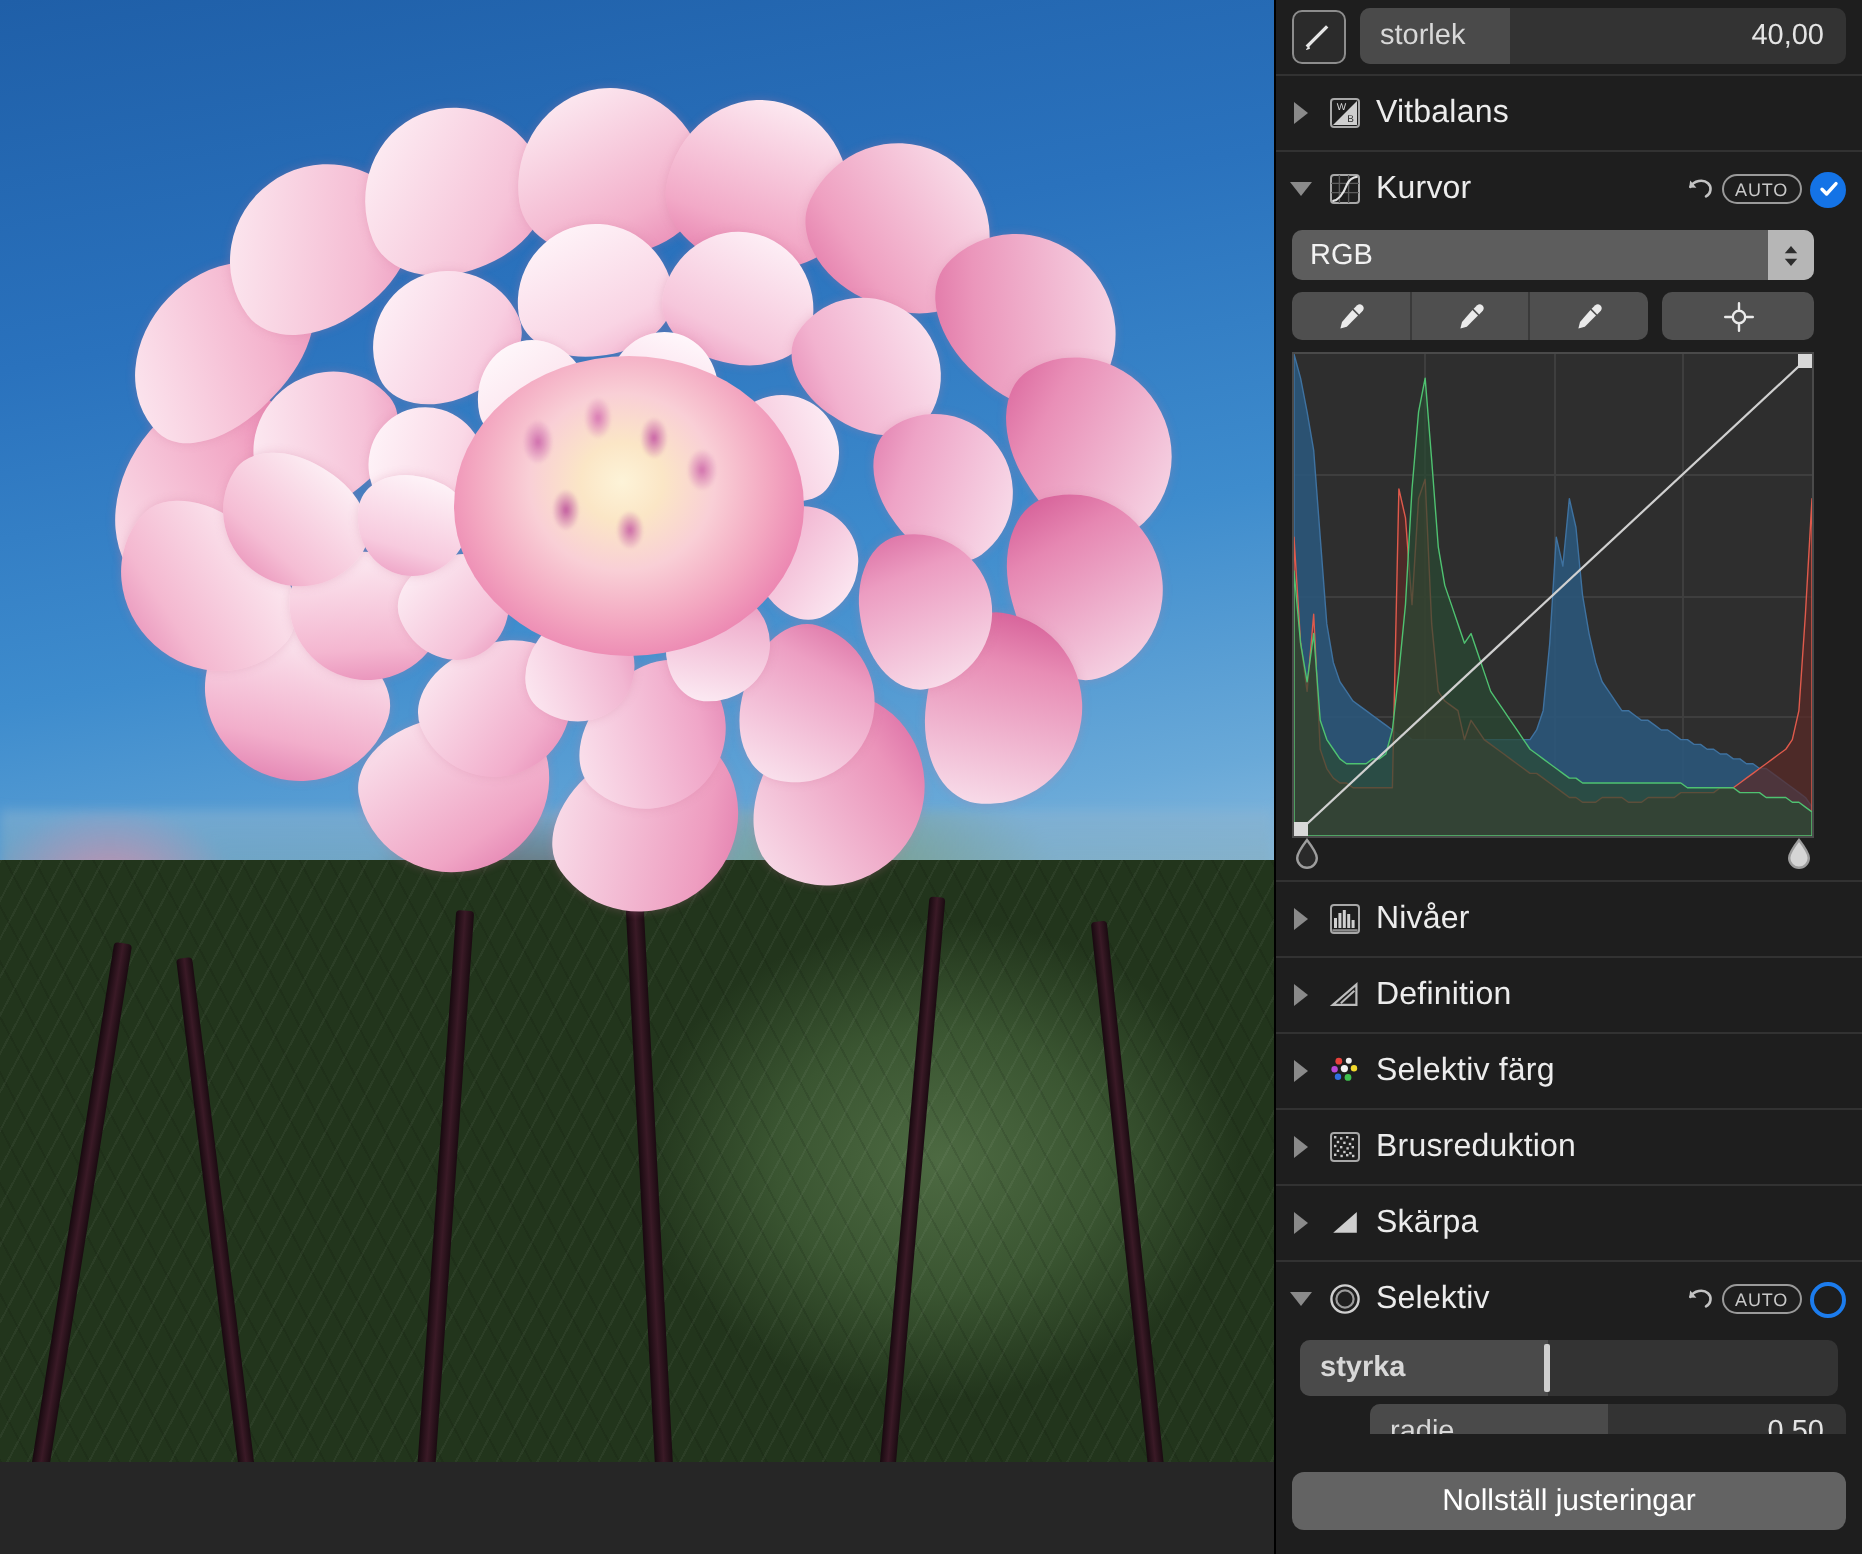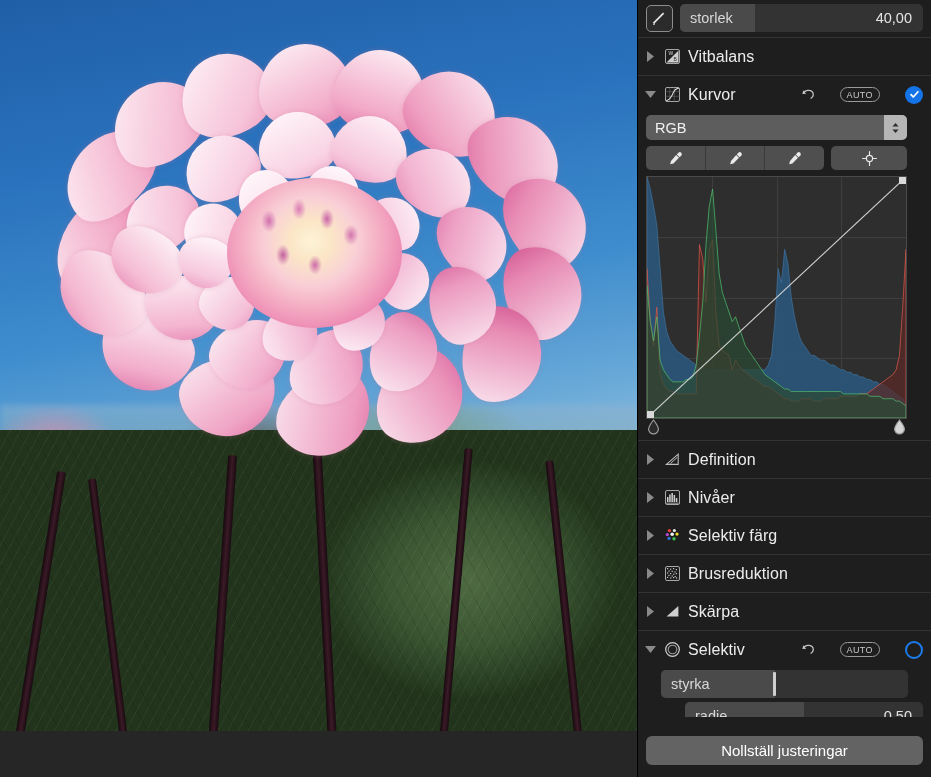--- a/index.html
+++ b/index.html
@@ -60,21 +60,21 @@
       radial-gradient(ellipse 10px 15px at 80px 26px, #c964a6, transparent 70%),
       radial-gradient(ellipse 11px 15px at 104px 42px, #d273ae, transparent 70%),
       radial-gradient(ellipse 10px 15px at 36px 62px, #c25e9f, transparent 70%),
       radial-gradient(ellipse 10px 14px at 68px 72px, #cc6aa7, transparent 70%);
     filter:blur(.4px); }
 
   
   .sidebar { position:relative; width:294px; height:777px; background:#1e1e1e;
     border-left:1px solid #000; }
 
-  .pad { padding:0 23px; }
+  .pad { padding:0 12px;font-weight:bold; }
 
   
   .slider { position:relative; height:28px; border-radius:5px; background:#333333;
     overflow:hidden; display:flex; align-items:center; }
   .slider .fill { position:absolute; left:0; top:0; bottom:0; background:#4a4a4a; }
   .slider .knob { position:absolute; top:2px; bottom:2px; width:3px; background:#cfcfcf; border-radius:1px; }
   .slider .lbl { position:relative; z-index:2; padding-left:10px; font-size:14.5px; color:#d8d8d8; }
   .slider .val { position:relative; z-index:2; margin-left:auto; padding-right:11px; font-size:14.5px; color:#e4e4e4; }
 
   
@@ -83,21 +83,21 @@
     background:#2b2b2b; display:flex; align-items:center; justify-content:center; flex:0 0 auto; }
   .brush-row .slider { flex:1; }
 
   
   .srow { display:flex; align-items:center; height:38px; padding:0 8px 0 6px; gap:6px;
     border-top:1px solid #323232; }
   .tri { width:13px; flex:0 0 13px; display:flex; align-items:center; justify-content:center; }
   .tri svg { display:block; }
   .sicon { width:19px; height:19px; flex:0 0 19px; display:flex; align-items:center; justify-content:center; }
   .sname { font-size:16px; color:#ececec; letter-spacing:.1px; }
-  .sright { margin-left:auto; display:flex; align-items:center; gap:25px; }
+  .sright { margin-left:auto; display:flex; align-items:center; gap:4px; }
   .revert { width:15px; height:15px; }
   .auto { border:1px solid #9a9a9a; border-radius:8px; height:15px; padding:0 6px;
     display:flex; align-items:center; justify-content:center;
     font-size:9px; color:#c8c8c8; letter-spacing:.4px; }
   .chk { width:18px; height:18px; border-radius:50%; background:#1473e6;
     display:flex; align-items:center; justify-content:center; }
   .chk.off { background:transparent; border:2px solid #1c7ced; }
 
   
   .curves { padding:2px 24px 4px 8px; }
@@ -349,45 +349,45 @@
     </div>
 
     <div class="srow">
       <span class="tri">
         <svg width="9" height="11" viewBox="0 0 9 11">
             <path d="M1 0 L8 5.5 L1 11 Z" fill="#8a8a8a"></path>
           </svg>
       </span>
       <span class="sicon">
         <svg width="17" height="17" viewBox="0 0 17 17">
-          <path d="M14.2 3.2 L14.2 13.4 L2.4 13.4 Z" fill="none" stroke="#bcbcbc" stroke-width="1.1"></path>
-          <path d="M13.2 6.4 L6.4 12.6" stroke="#bcbcbc" stroke-width="1"></path>
-        </svg>
-      </span>
-      <span class="sname">Definition</span>
-    </div>
-
-    <div class="srow">
-      <span class="tri">
-        <svg width="9" height="11" viewBox="0 0 9 11">
-            <path d="M1 0 L8 5.5 L1 11 Z" fill="#8a8a8a"></path>
-          </svg>
-      </span>
-      <span class="sicon">
-        <svg width="17" height="17" viewBox="0 0 17 17">
           <rect x="1.5" y="1.5" width="14" height="14" rx="1.5" fill="none" stroke="#a8a8a8"></rect>
           <rect x="3" y="8" width="1.5" height="5" fill="#d0d0d0"></rect>
           <rect x="5.2" y="5.5" width="1.5" height="7.5" fill="#d0d0d0"></rect>
           <rect x="7.4" y="4" width="1.5" height="9" fill="#d0d0d0"></rect>
           <rect x="9.6" y="6" width="1.5" height="7" fill="#d0d0d0"></rect>
           <rect x="11.8" y="9" width="1.5" height="4" fill="#d0d0d0"></rect>
           <rect x="2.2" y="13.6" width="12.6" height="1.2" fill="#8f8f8f"></rect>
         </svg>
       </span>
       <span class="sname">Nivåer</span>
+    </div>
+
+    <div class="srow">
+      <span class="tri">
+        <svg width="9" height="11" viewBox="0 0 9 11">
+            <path d="M1 0 L8 5.5 L1 11 Z" fill="#8a8a8a"></path>
+          </svg>
+      </span>
+      <span class="sicon">
+        <svg width="17" height="17" viewBox="0 0 17 17">
+          <path d="M14.2 3.2 L14.2 13.4 L2.4 13.4 Z" fill="none" stroke="#bcbcbc" stroke-width="1.1"></path>
+          <path d="M13.2 6.4 L6.4 12.6" stroke="#bcbcbc" stroke-width="1"></path>
+        </svg>
+      </span>
+      <span class="sname">Definition</span>
     </div>
 
     <div class="srow">
       <span class="tri">
         <svg width="9" height="11" viewBox="0 0 9 11">
             <path d="M1 0 L8 5.5 L1 11 Z" fill="#8a8a8a"></path>
           </svg>
       </span>
       <span class="sicon">
         <svg width="17" height="17" viewBox="0 0 17 17">

